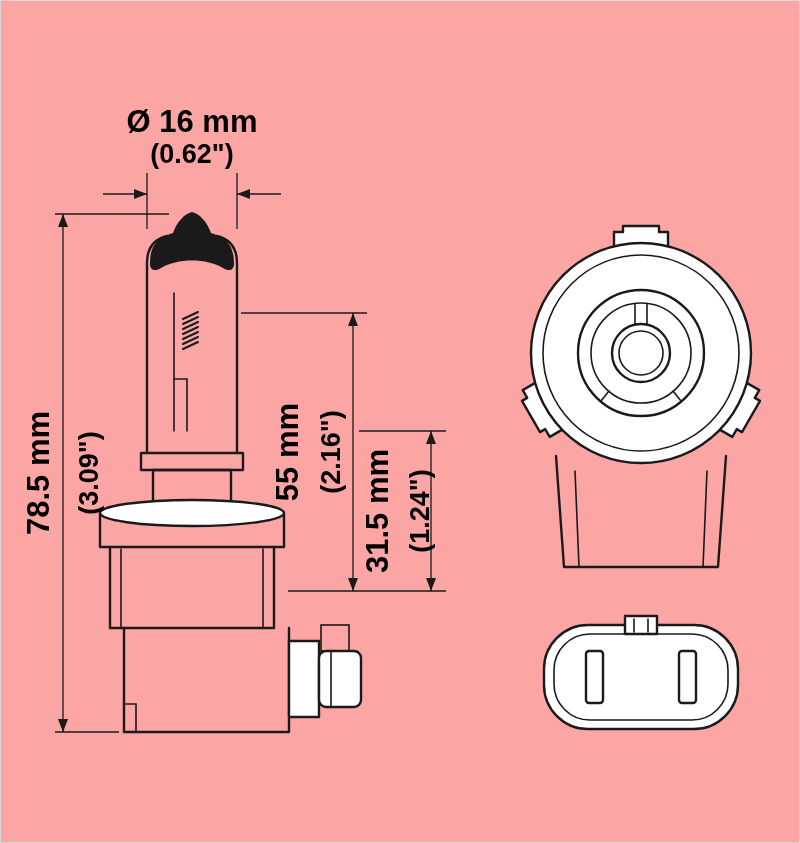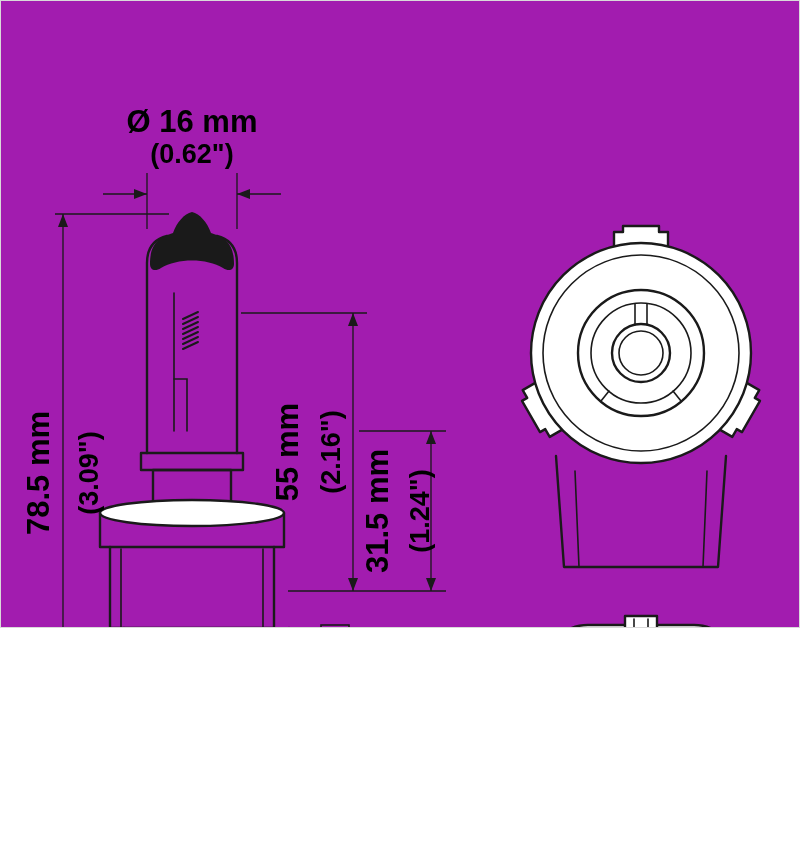--- a/index.html
+++ b/index.html
@@ -1,19 +1,19 @@
 <!DOCTYPE html>
 <html><head>
 <meta charset="utf-8">
 <style>
   html,body{margin:0;padding:0;background:#fff;}
   .page{
     position:relative;
-    width:800px;height:628px;
-    background:#a21caf;
+    width:800px;height:843px;
+    background:#fca5a5;
     border:1px solid #d9d9d9;
     box-sizing:border-box;
     overflow:hidden;
   }
   svg{position:absolute;left:0;top:0;}
   .ol   {stroke:#1a1a1a;stroke-width:2.4;fill:none;stroke-linejoin:round;stroke-linecap:round;}
   .olw  {stroke:#1a1a1a;stroke-width:2.4;fill:#ffffff;stroke-linejoin:round;}
   .thin {stroke:#1a1a1a;stroke-width:1.6;fill:none;stroke-linecap:round;}
   .dim  {stroke:#1a1a1a;stroke-width:1.3;fill:none;}
   .arr  {fill:#1a1a1a;stroke:none;}

